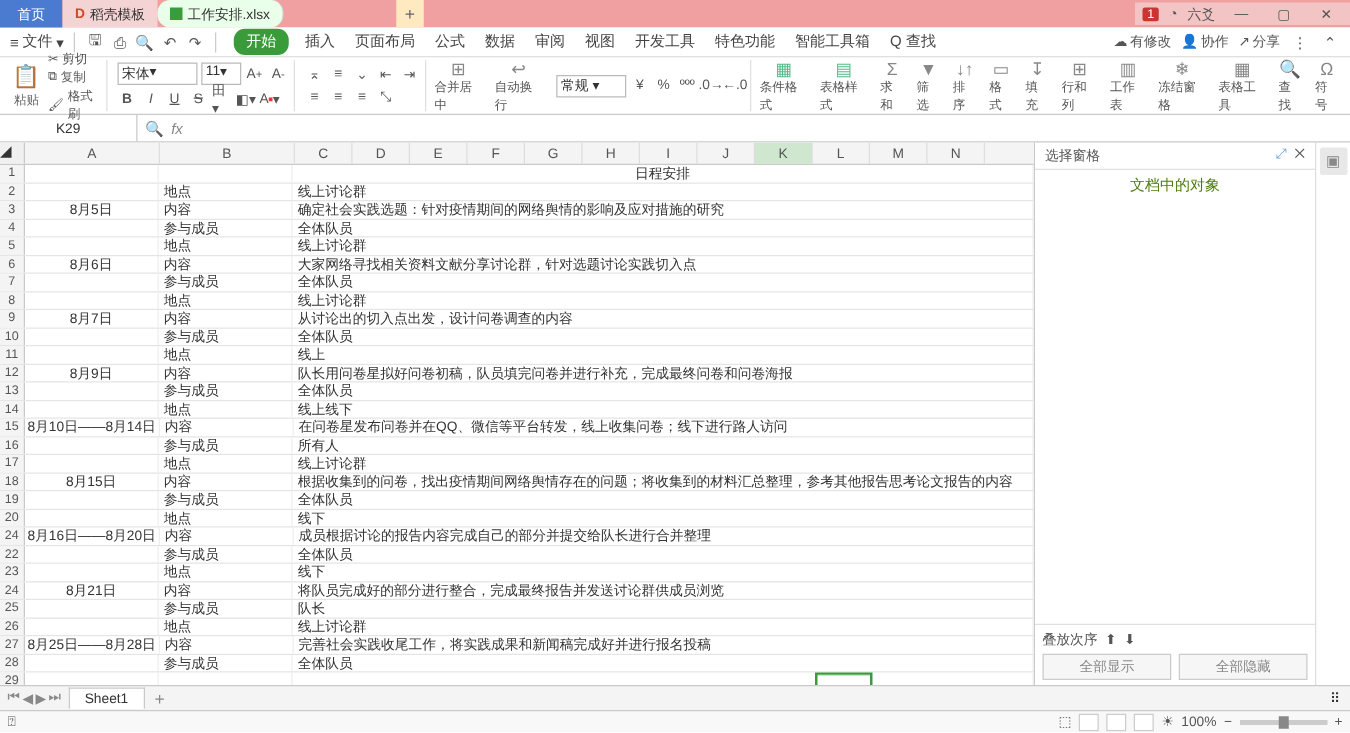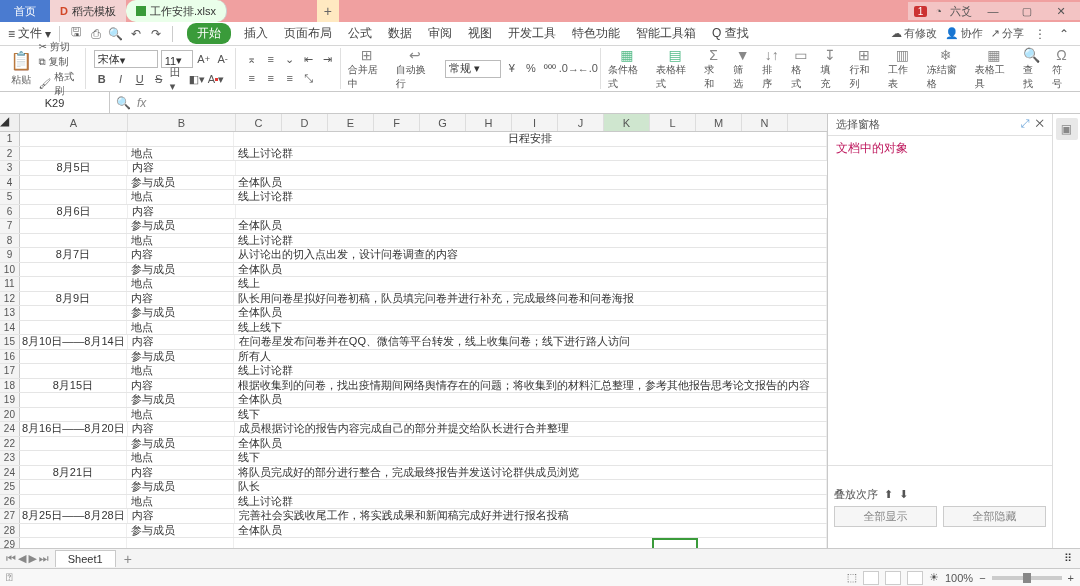--- a/index.html
+++ b/index.html
@@ -34,21 +34,21 @@
   .ribbon { display:flex; align-items:stretch; height:46px; border-bottom:1px solid #c9c9c9; background:#fff; padding:2px 6px; gap:4px;}
   .rgroup { display:flex; flex-direction:column; align-items:center; justify-content:center; padding:0 4px; border-right:1px solid #e0e0e0;}
   .rgroup:last-child{border-right:none;}
   .rgroup .lbl { font-size:10px; color:#666; margin-top:1px;}
   .clipboard { display:flex; gap:6px; align-items:center;}
   .clipboard .paste { display:flex; flex-direction:column; align-items:center;}
   .clip-right { display:flex; flex-direction:column; gap:1px; font-size:10px; color:#555;}
   .clip-right .line{display:flex;align-items:center;gap:3px;}
   .font-group { display:flex; flex-direction:column; gap:3px;}
   .font-row { display:flex; align-items:center; gap:3px;}
-  .font-select { border:1px solid #bbb; height:18px; font-size:11px; padding:0 3px; background:#fff; display:flex; align-items:flex-end;}
+  .font-select { border:1px solid #bbb; height:18px; font-size:11px; padding:0 3px; background:#fff; display:flex; align-items:flex-start;}
   .fname{width:64px;} .fsize{width:32px;}
   .tinybtn { width:16px; height:16px; display:flex; align-items:center; justify-content:center; font-size:11px; color:#555;}
   .colorbtn{display:flex;align-items:center;}
   .swatch{width:10px;height:3px;display:inline-block;}
   .align-group{display:flex;flex-direction:column;gap:3px;}
   .arow{display:flex;gap:3px;}
   .num-group{display:flex;flex-direction:row;gap:3px;}
   .num-select{border:1px solid #bbb;height:18px;font-size:11px;padding:0 3px;width:56px;}
   .rbtn{display:flex;flex-direction:column;align-items:center;justify-content:center;padding:0 3px;font-size:10px;color:#555;}
   .rbtn .ic{width:18px;height:18px;display:flex;align-items:center;justify-content:center;font-size:14px;color:#5b8;}
@@ -74,23 +74,23 @@
   .row { display:flex; height:14.5px; border-bottom:1px solid #e5e5e5;}
   .rh { width:20px; border-right:1px solid #c9c9c9; background:#f4f4f4; text-align:center; font-size:10px; color:#555; display:flex; align-items:center; justify-content:center;}
   .cell { border-right:1px solid #eee; font-size:11px; padding:0 4px; white-space:nowrap; overflow:visible; display:flex; align-items:center; position:relative; z-index:1;}
   .cell.ctr{justify-content:center;}
   .cwA.cell{width:108px;} .cwB.cell{width:108px;}
   .cellC{width:598px;} 
   .activecell{border:2px solid #3a9b3a;width:46px;height:14.5px;position:absolute;pointer-events:none;}
   
   .rightpane { width:225px; border-left:1px solid #c9c9c9; display:flex; flex-direction:column;}
   .rp-hdr { display:flex; align-items:flex-start; justify-content:space-between; padding:3px 8px; border-bottom:1px solid #e0e0e0; font-size:11px; color:#555;}
-  .rp-title { color:#be185d; padding:4px 8px; font-size:12px;}
+  .rp-title { color:#4d7c0f; padding:4px 8px; font-size:12px;text-align:center;}
   .rp-body { flex:1;}
-  .rp-foot { border-top:1px solid #e0e0e0; padding:21px 6px; display:flex; flex-direction:column; gap:4px;}
+  .rp-foot { border-top:1px solid #e0e0e0; padding:4px 6px; display:flex; flex-direction:column; gap:4px;}
   .rp-foot .ord{display:flex;align-items:center;gap:6px;font-size:11px;color:#555;}
   .rp-foot .btns{display:flex;gap:6px;}
   .rp-foot .b{flex:1;border:1px solid #ccc;background:#f6f6f6;text-align:center;font-size:11px;padding:2px 0;color:#888;}
   
   .sidetools{width:28px;border-left:1px solid #ddd;display:flex;flex-direction:column;align-items:center;padding-top:4px;gap:14px;color:#888;}
   .sidetools .sel{background:#e8e8e8;width:22px;height:22px;display:flex;align-items:center;justify-content:center;border-radius:2px;}
   
   
   .sheetbar { display:flex; align-items:center; height:20px; border-top:1px solid #c9c9c9; background:#f4f4f4; font-size:11px;}
   .sheetbar .nav{display:flex;gap:2px;padding:0 6px;color:#888;}
@@ -341,37 +341,39 @@
         <div class="row">
           <div class="rh">2</div>
           <div class="cell cwA"></div>
           <div class="cell cwB">地点</div>
           <div class="cell cellC">线上讨论群</div>
         </div>
         <div class="row">
           <div class="rh">3</div>
           <div class="cell cwA ctr">8月5日</div>
           <div class="cell cwB">内容</div>
+          <div class="cell cellC">确定社会实践选题：针对疫情期间的网络舆情的影响及应对措施的研究</div>
         </div>
         <div class="row">
           <div class="rh">4</div>
           <div class="cell cwA"></div>
           <div class="cell cwB">参与成员</div>
           <div class="cell cellC">全体队员</div>
         </div>
         <div class="row">
           <div class="rh">5</div>
           <div class="cell cwA"></div>
           <div class="cell cwB">地点</div>
           <div class="cell cellC">线上讨论群</div>
         </div>
         <div class="row">
           <div class="rh">6</div>
           <div class="cell cwA ctr">8月6日</div>
           <div class="cell cwB">内容</div>
+          <div class="cell cellC">大家网络寻找相关资料文献分享讨论群，针对选题讨论实践切入点</div>
         </div>
         <div class="row">
           <div class="rh">7</div>
           <div class="cell cwA"></div>
           <div class="cell cwB">参与成员</div>
           <div class="cell cellC">全体队员</div>
         </div>
         <div class="row">
           <div class="rh">8</div>
           <div class="cell cwA"></div>

